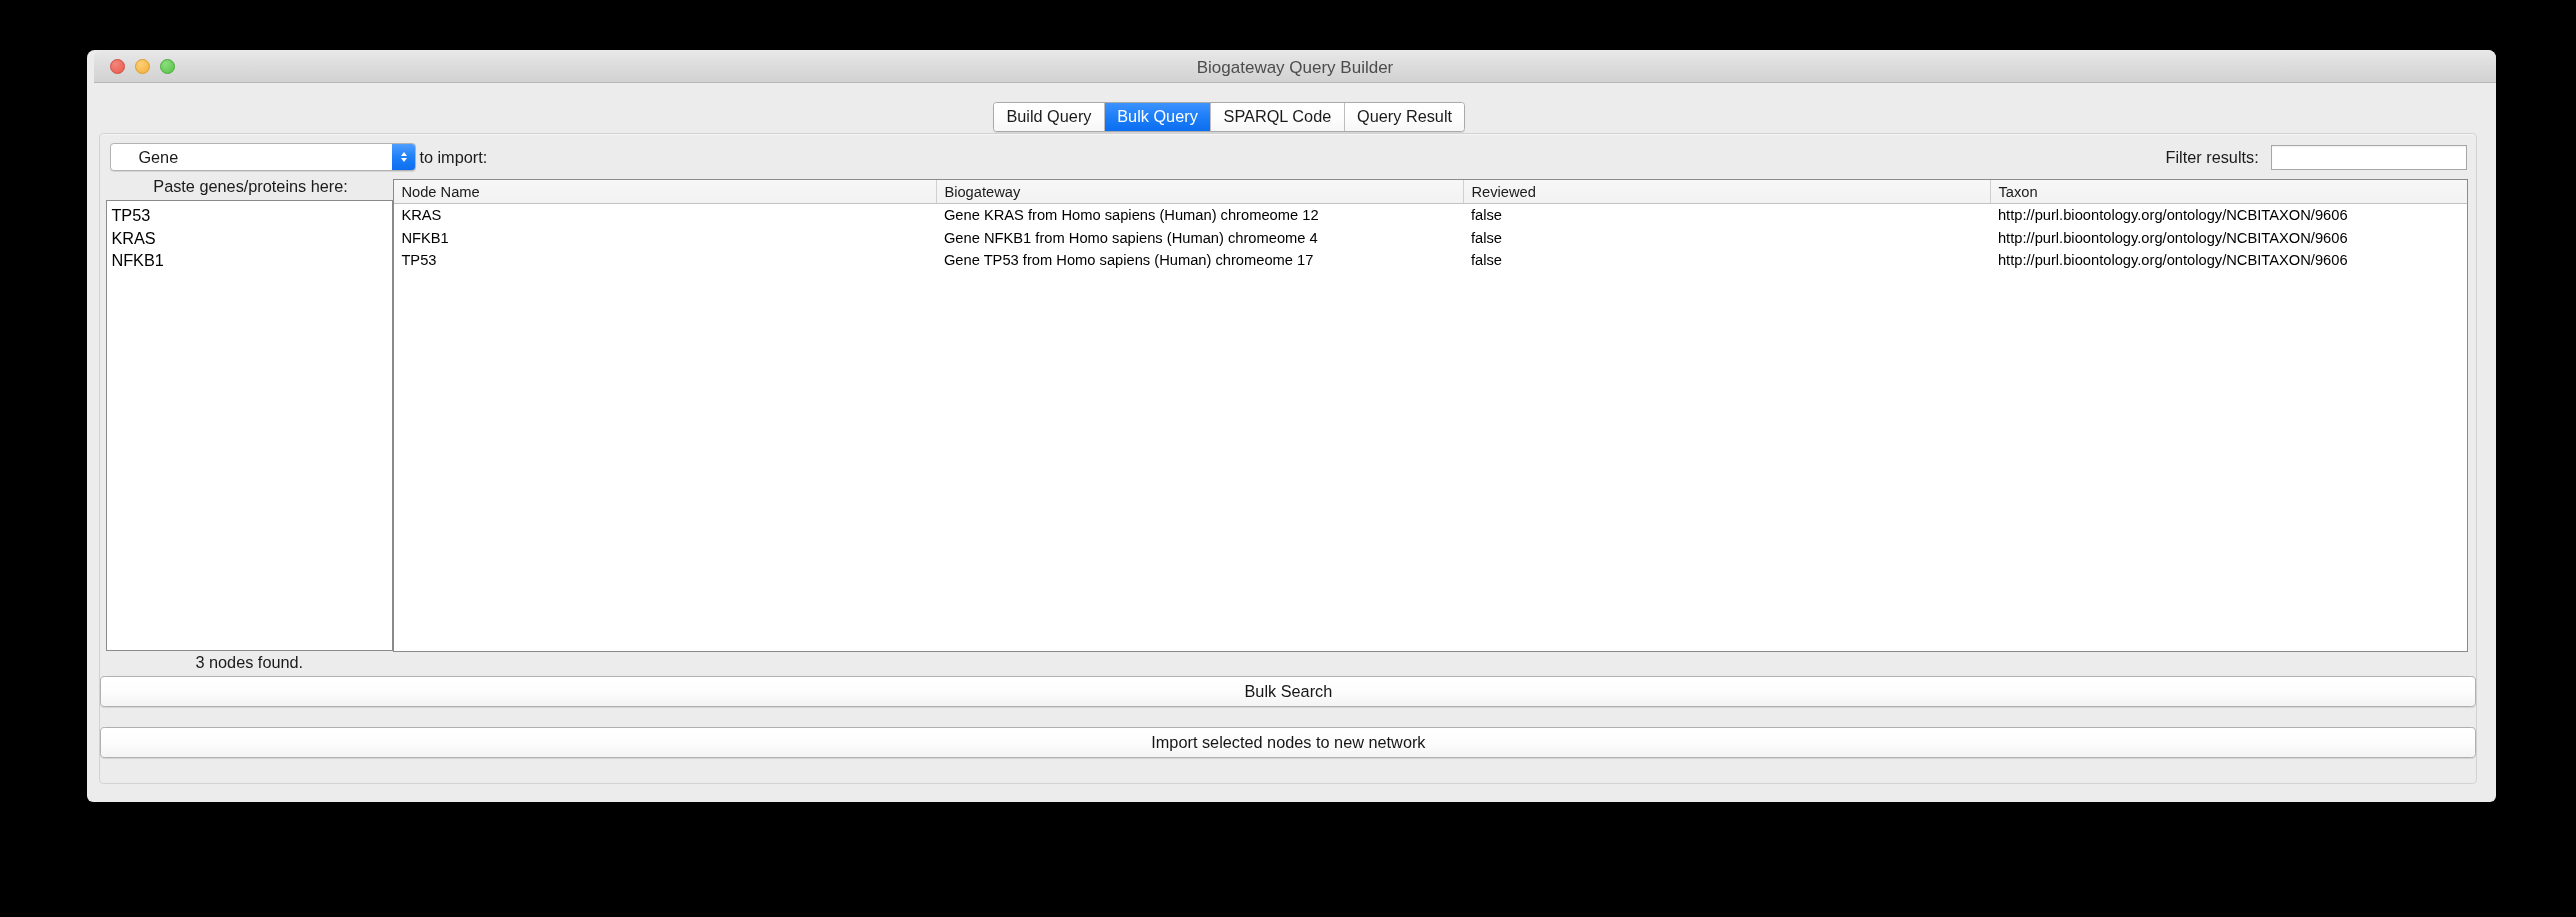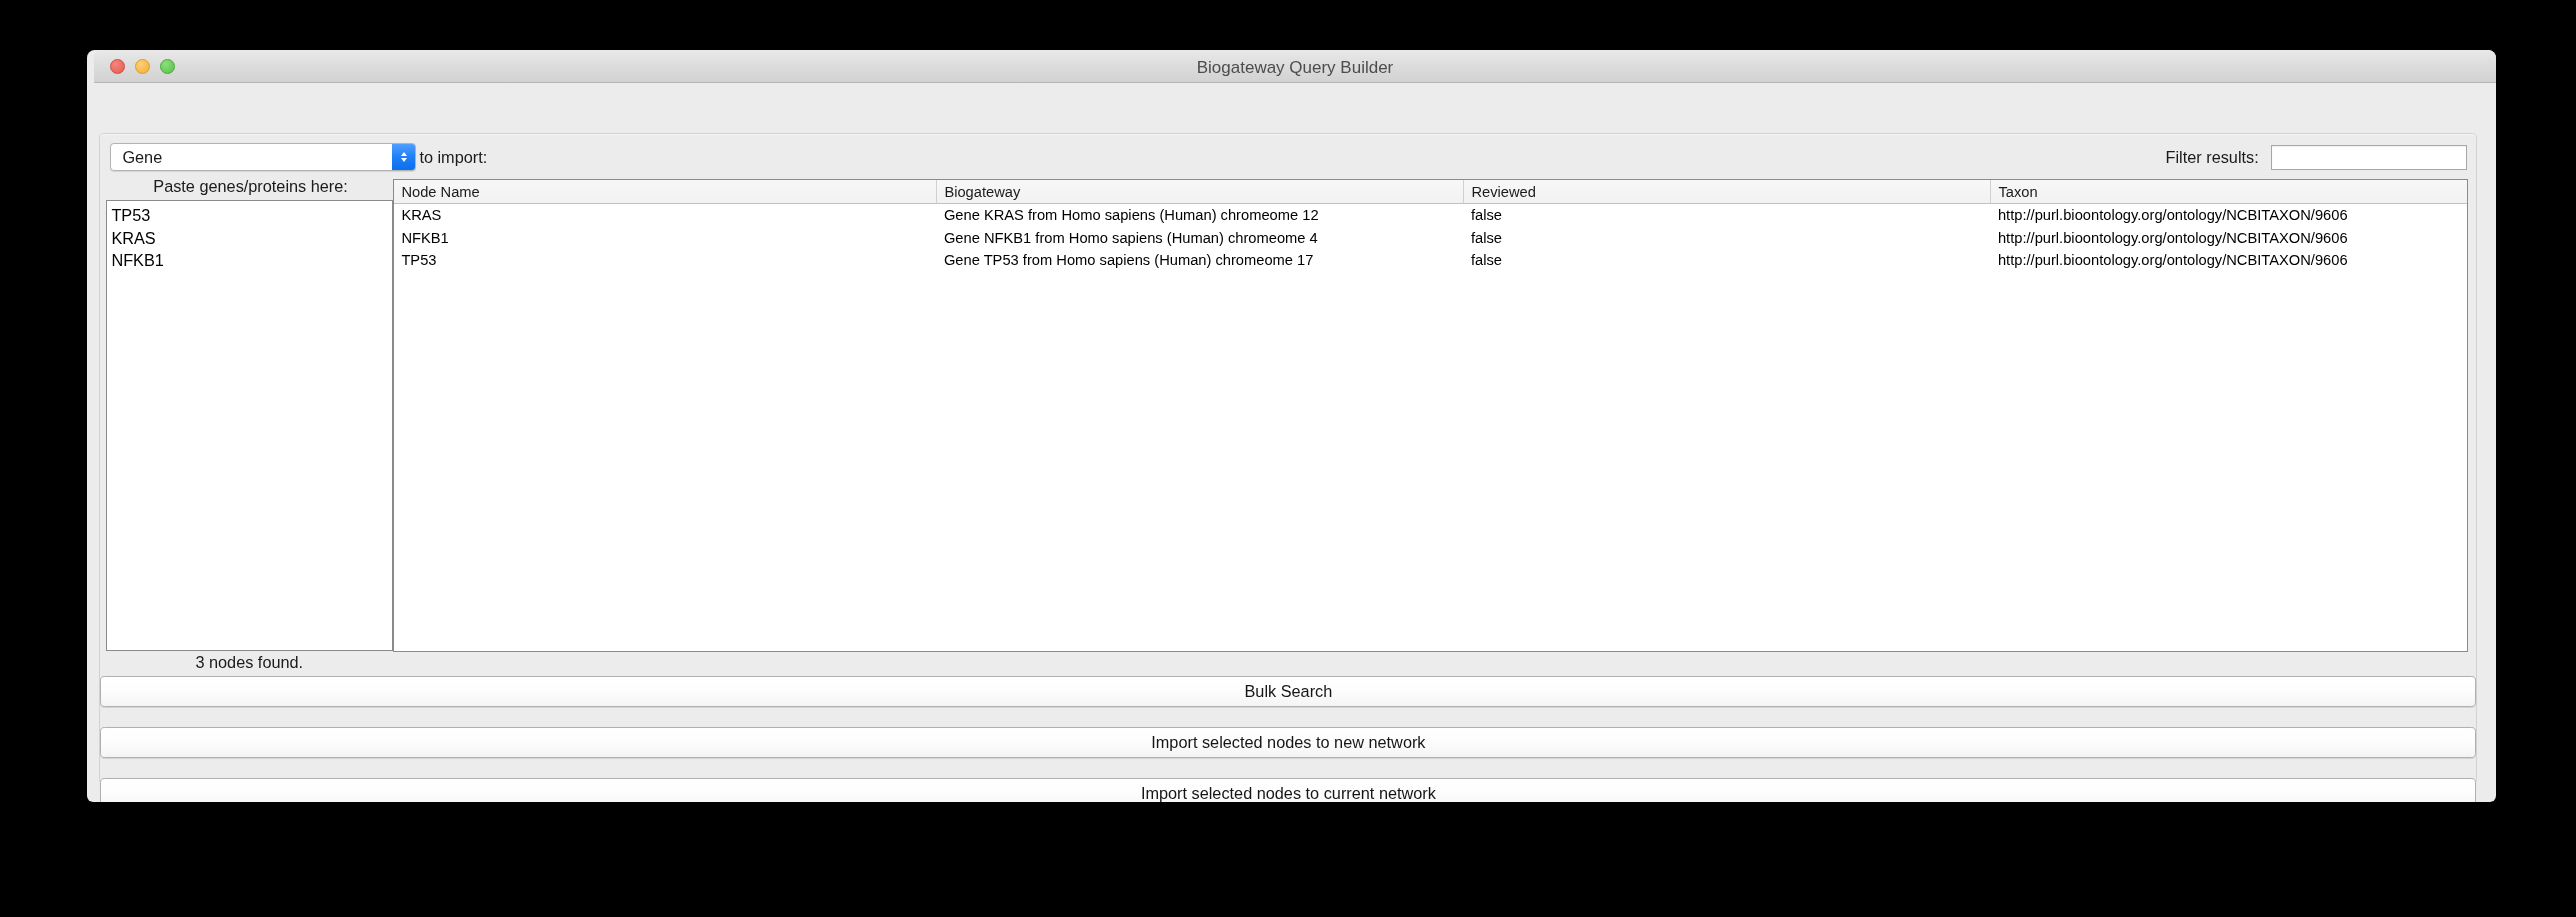--- a/index.html
+++ b/index.html
@@ -127,20 +127,21 @@
     border-radius: 3.9px;
     box-shadow: 0 0.8px 0.8px rgba(0,0,0,0.10);
     display: flex;
     align-items: center;
     overflow: hidden;
   }
   .combo-value {
     padding-left: 11px;
     font-size: 16.3px;
     color: #1b1b1b;
+    margin-left: 16px;
   }
   .combo-arrows {
     position: absolute;
     right: 0;
     top: 0;
     width: 23px;
     height: 100%;
     background: linear-gradient(to bottom, #4f9eff 0%, #1f80f8 50%, #0d6ef0 100%);
     display: flex;
     flex-direction: column;
@@ -295,20 +296,28 @@
 
   <div class="titlebar">
     <div class="traffic">
       <div class="light red"></div>
       <div class="light yellow"></div>
       <div class="light green"></div>
     </div>
     <div class="title-text">Biogateway Query Builder</div>
   </div>
 
+  <div class="tabbar-area">
+    <div class="segmented">
+      <div class="seg">Build Query</div>
+      <div class="seg active">Bulk Query</div>
+      <div class="seg">SPARQL Code</div>
+      <div class="seg">Query Result</div>
+    </div>
+  </div>
 
   <div class="content-panel">
 
     <div class="import-row">
       <div class="combo">
         <div class="combo-value">Gene</div>
         <div class="combo-arrows">
           <div class="chev up"></div>
           <div class="chev down"></div>
         </div>
@@ -356,18 +365,17 @@
             <td>false</td>
             <td>http://purl.bioontology.org/ontology/NCBITAXON/9606</td>
           </tr>
         </tbody>
       </table>
     </div>
 
     <div class="button-row">
       <div class="btn">Bulk Search</div>
       <div class="btn">Import selected nodes to new network</div>
-      <div class="btn">Import selected nodes to current network</div>
     </div>
 
   </div>
 </div>
 
 
 </body></html>

